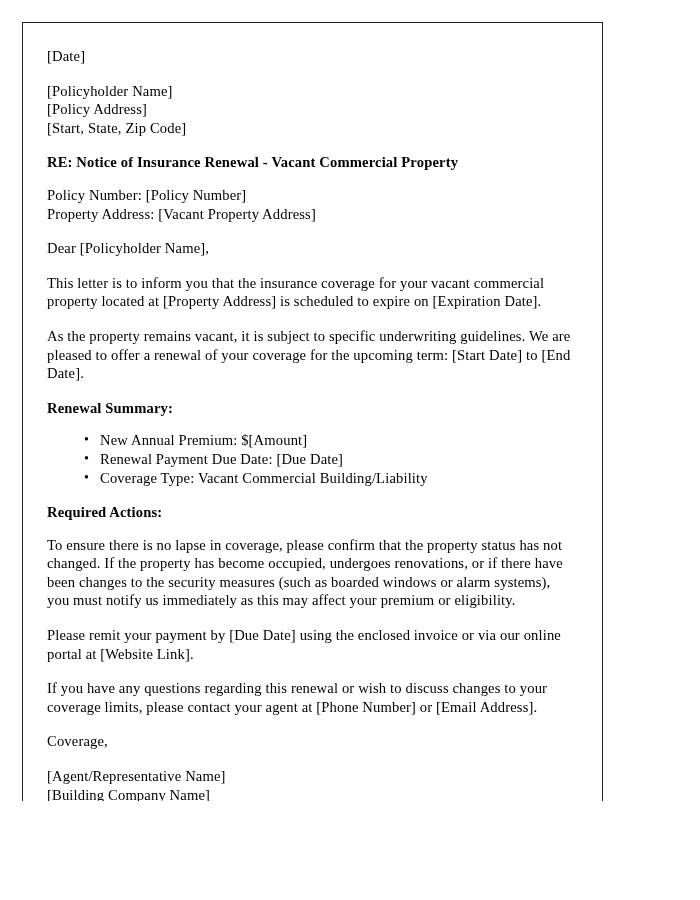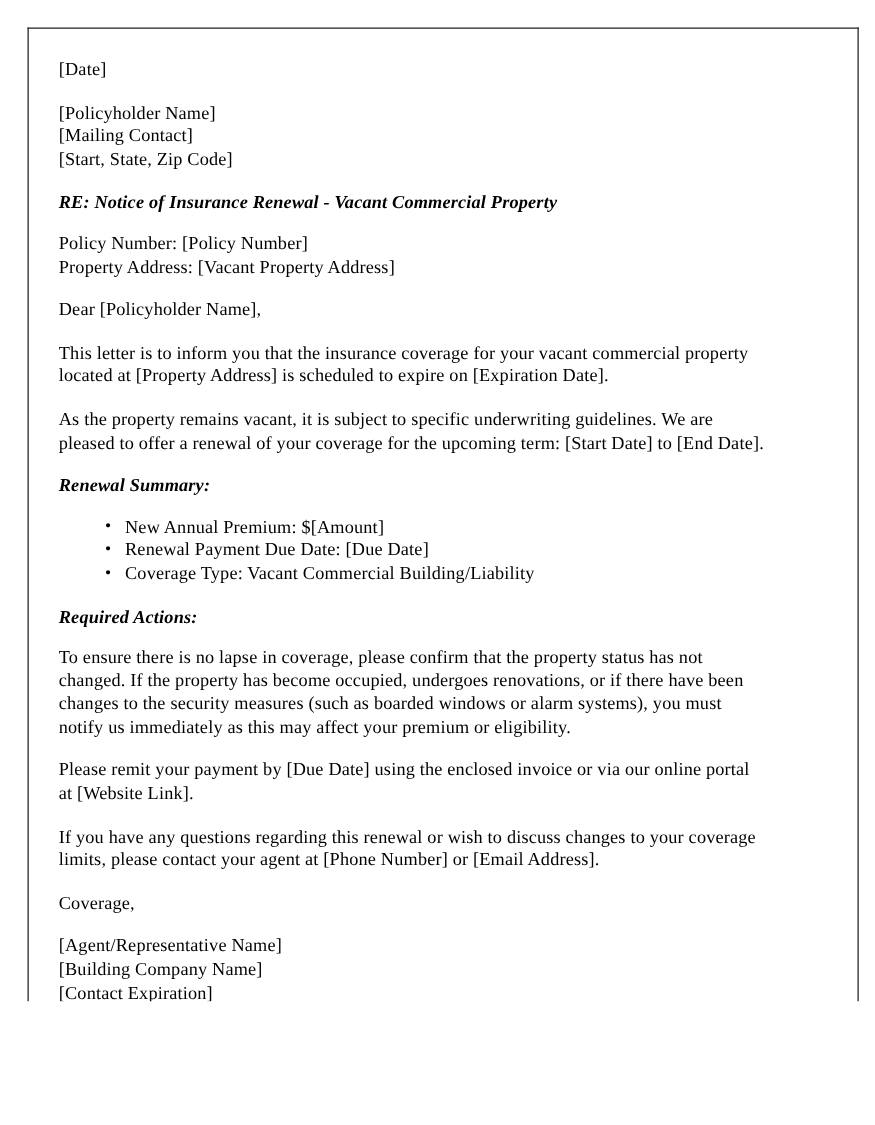--- a/index.html
+++ b/index.html
@@ -14,21 +14,21 @@
     overflow: hidden;
     font-family: "Liberation Serif", "DejaVu Serif", serif;
     color: #000000;
   }
 
   
   .page-clip {
     position: absolute;
     left: 22px;
     top: 22px;
-    width: 665px;
+    width: 581px;
     height: 779px;
     overflow: hidden;
     border-left: 1.5px solid #231f20;
     border-top: 1.5px solid #231f20;
     border-right: 1.5px solid #231f20;
     box-sizing: border-box;
     background: #ffffff;
   }
 
   .doc-body {
@@ -55,21 +55,20 @@
   }
 
   .para {
     margin: 0 0 16px 0;
     text-align: left;
   }
 
   .heading {
     margin: 0 0 14px 0;
     font-weight: bold;
-    font-style: italic;
   }
 
   .bullets {
     margin: 0 0 16px 0;
     padding-left: 53px;
     list-style: none;
   }
   .bullets li {
     position: relative;
     margin: 0;
@@ -91,21 +90,21 @@
 
 <div class="page-clip">
   <div class="doc-body">
 
     <div class="block">
       <span class="line">[Date]</span>
     </div>
 
     <div class="block">
       <span class="line">[Policyholder Name]</span>
-      <span class="line">[Mailing Contact]</span>
+      <span class="line">[Policy Address]</span>
       <span class="line">[Start, State, Zip Code]</span>
     </div>
 
     <p class="heading wrapbox">RE: Notice of Insurance Renewal - Vacant Commercial Property</p>
 
     <div class="block">
       <span class="line">Policy Number: [Policy Number]</span>
       <span class="line">Property Address: [Vacant Property Address]</span>
     </div>
 

